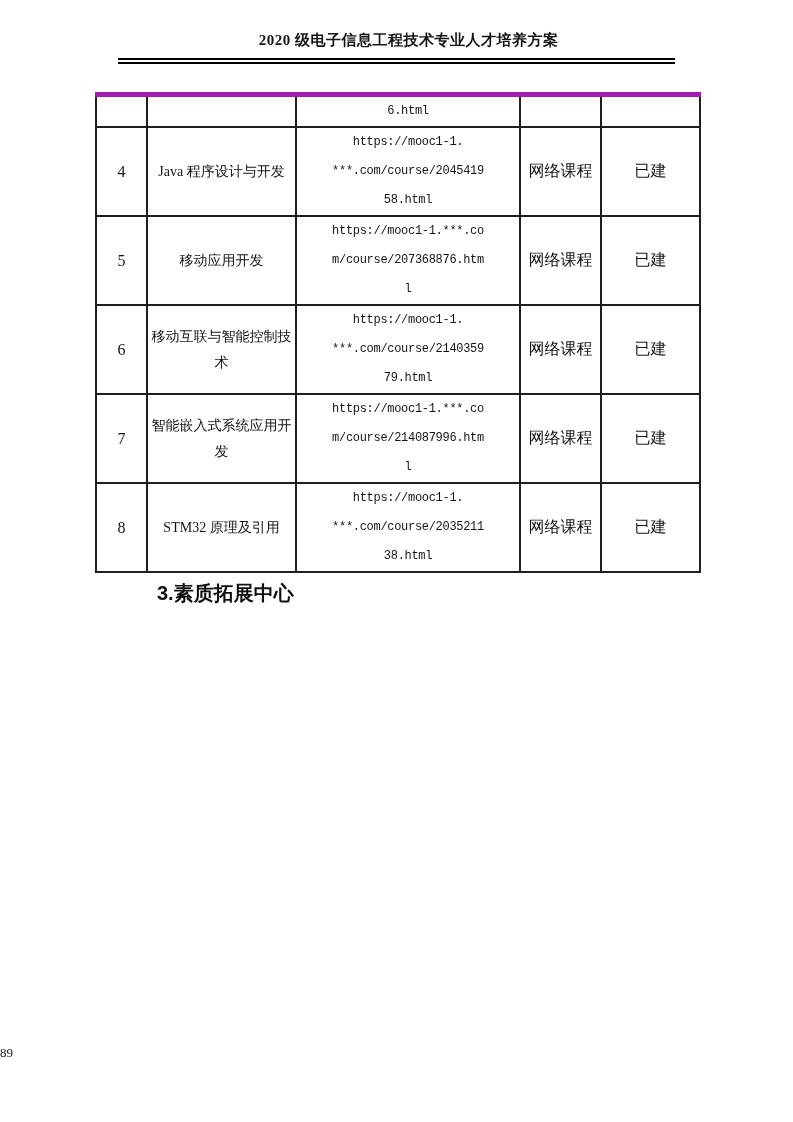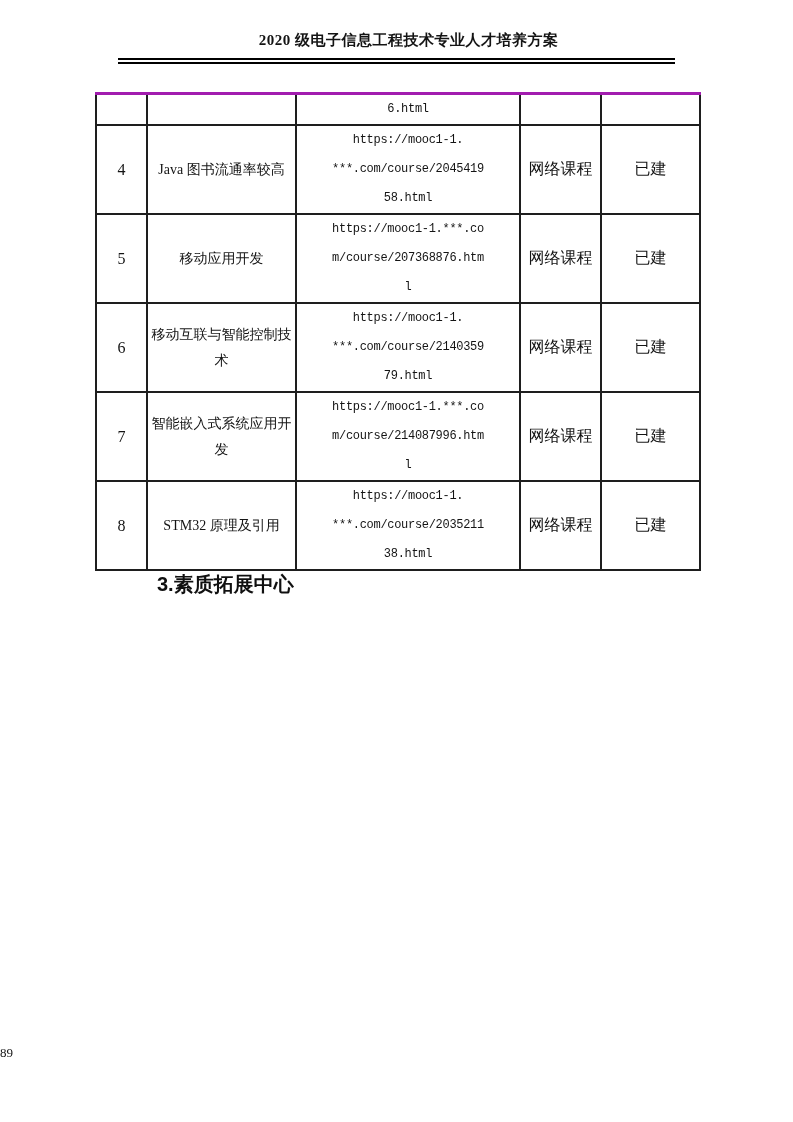--- a/index.html
+++ b/index.html
@@ -23,38 +23,38 @@
 
   
   table.courses {
     position:absolute; top:92px; left:95px; width:604px;
     border-collapse:collapse; table-layout:fixed;
   }
   table.courses td {
     border:2px solid #1e1e1e; text-align:center; vertical-align:middle;
     padding:0 2px; overflow:hidden;
   }
-  tr.partial-row td { border-top:3px solid #a21caf; height:28px; }
+  tr.partial-row td { border-top:5px solid #a21caf; height:28px; }
   tr.data-row td { height:84px;border-radius:22px; }
   .c-no   { font-size:16px; font-family:"Liberation Serif", serif; }
   .c-course { font-size:14px; line-height:26px; font-family:"Liberation Serif", serif; }
   .c-url {
     font-family:"Liberation Mono", monospace; font-size:12px;
     line-height:29px; white-space:pre-line; letter-spacing:-0.3px;
   }
   .c-type, .c-status { font-size:16px; font-family:Liberation Mono, monospace; }
 
   
   .content { position:absolute; left:117px; top:565px; width:557px; }
   .sec-heading {
     margin:0; font-family:"Liberation Sans", sans-serif;
     font-weight:bold; font-size:20px; line-height:34px; text-indent:2em;
     color:#101010;
   }
-  .sec-heading.second { margin-top:2px; }
+  .sec-heading.second { margin-top:11px; }
   .body-para {
     margin:0; font-size:19px; line-height:33px;
     text-align:justify; text-indent:2em; color:#161616;
     font-family:"Liberation Serif", serif;
   }
 
   
   .page-number {
     position:absolute; top:1045px; left:0; width:100%;
     text-align:left; font-size:13px; font-family:"Liberation Serif", serif;
@@ -79,21 +79,21 @@
     <tbody>
       <tr class="partial-row">
         <td class="c-no"></td>
         <td class="c-course"></td>
         <td class="c-url">6.html</td>
         <td class="c-type"></td>
         <td class="c-status"></td>
       </tr>
       <tr class="data-row">
         <td class="c-no">4</td>
-        <td class="c-course">Java 图书流通率较高</td>
+        <td class="c-course">Java 程序设计与开发</td>
         <td class="c-url">https://mooc1-1.
 ***.com/course/2045419
 58.html</td>
         <td class="c-type">网络课程</td>
         <td class="c-status">已建</td>
       </tr>
       <tr class="data-row">
         <td class="c-no">5</td>
         <td class="c-course">移动应用开发</td>
         <td class="c-url">https://mooc1-1.***.co

